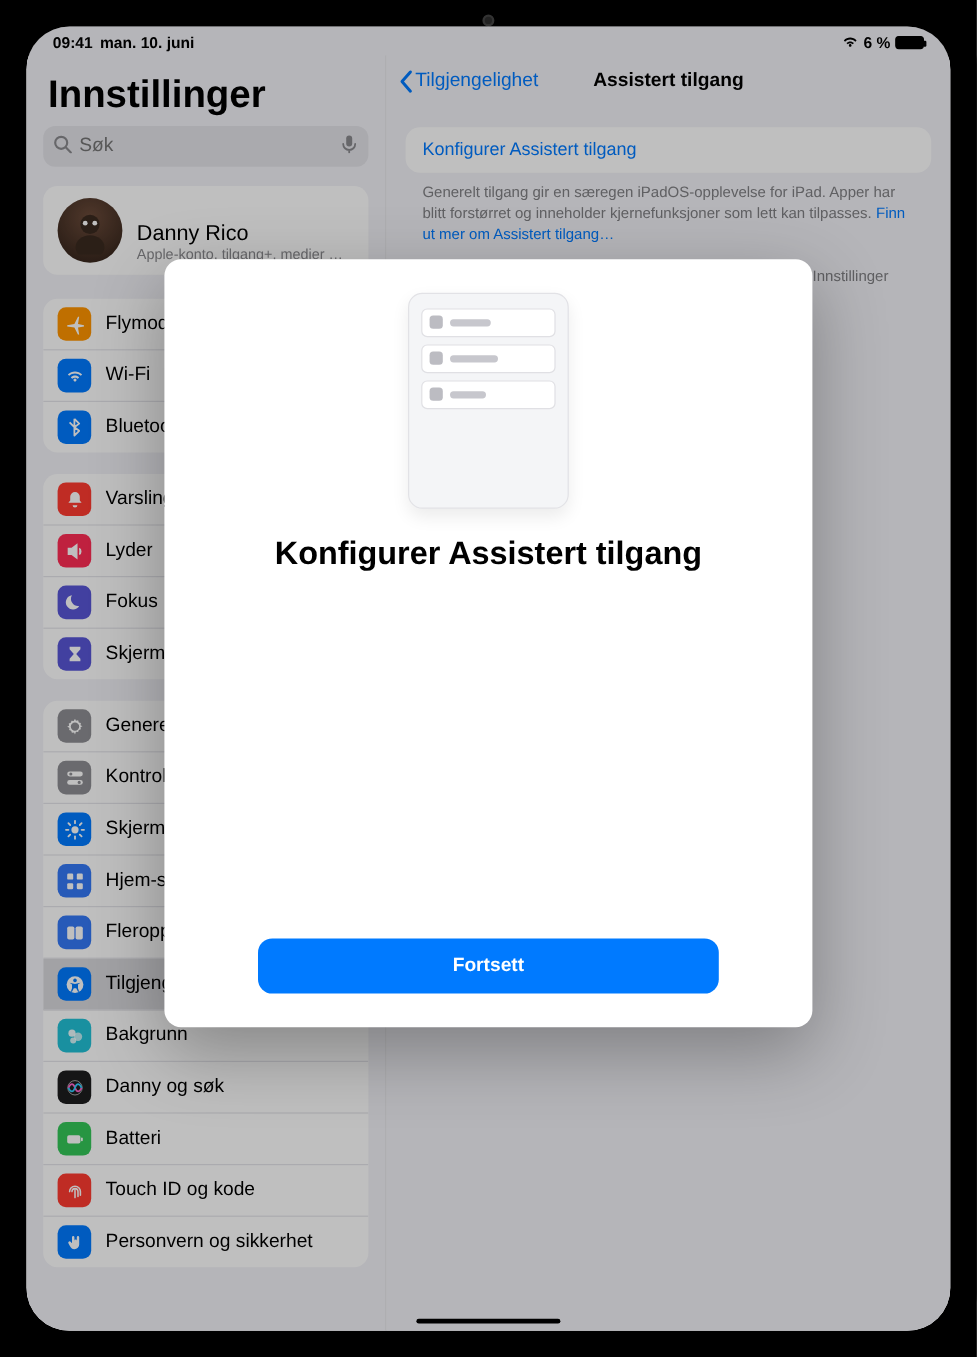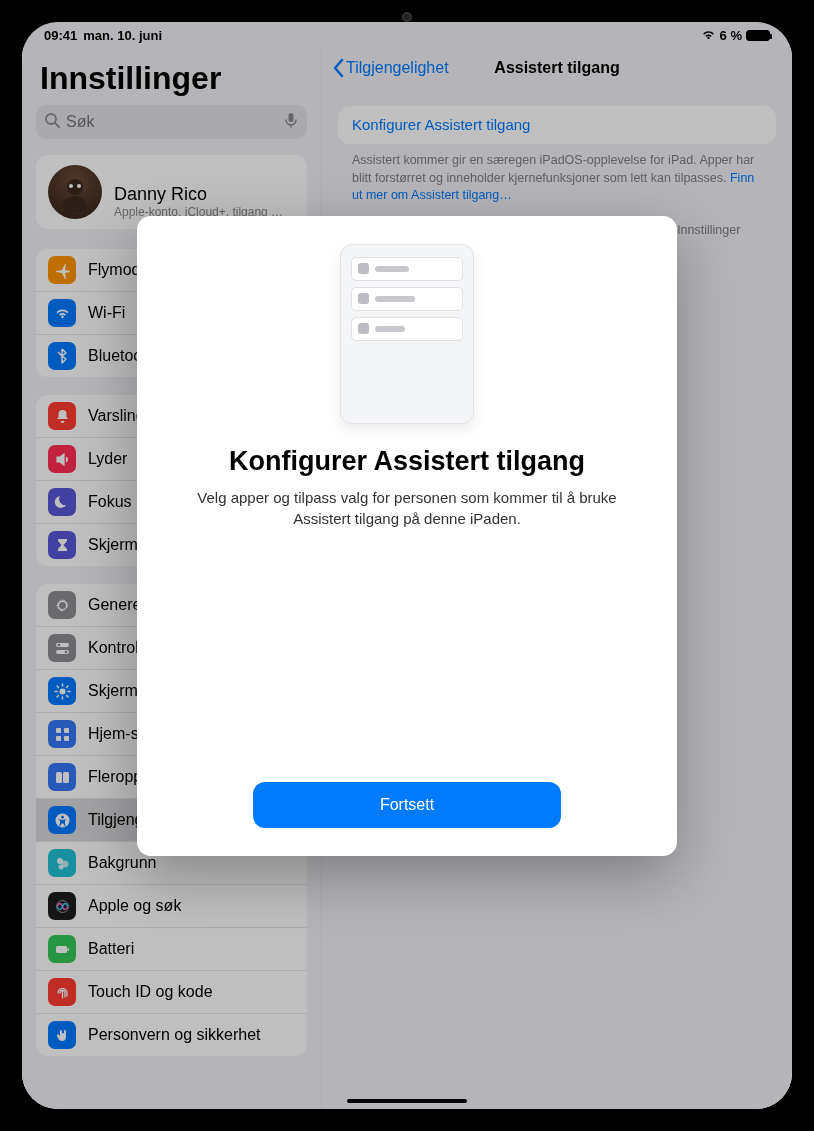--- a/index.html
+++ b/index.html
@@ -245,28 +245,28 @@
   }
   .modal-sub {
     font-size: 15px;
     color: #333;
     text-align: center;
     line-height: 1.4;
     max-width: 420px;
   }
   .modal-spacer { flex:1; }
   .continue-btn {
-    width: 308px;
+    width: 384px;
     height: 46px;
     background: #007aff;
     color: #fff;
     border: none;
     border-radius: 12px;
     font-size: 16px;
-    font-weight: 400;
+    font-weight: 700;
     display:flex; align-items:center; justify-content:center;
   }
   
   .home-indicator {
     position: absolute;
     bottom: 6px;
     left: 50%;
     transform: translateX(-50%);
     width: 120px;
     height: 4px;
@@ -322,21 +322,21 @@
           <div class="avatar">
             <svg viewBox="0 0 40 40">
                 <circle cx="20" cy="15" r="8" fill="#3a2a1f"></circle>
                 <ellipse cx="20" cy="34" rx="12" ry="10" fill="#3a2a1f"></ellipse>
                 <circle cx="16" cy="14" r="2" fill="#fff"></circle>
                 <circle cx="24" cy="14" r="2" fill="#fff"></circle>
               </svg>
           </div>
           <div class="profile-text">
             <div class="name">Danny Rico</div>
-            <div class="sub">Apple-konto, iCloud+, tilgang …</div>
+            <div class="sub">Apple-konto, tilgang+, medier …</div>
           </div>
         </div>
 
         <div class="group" id="g1">
             <div class="row">
               <div class="icon-sq" style="background: rgb(255, 149, 0);">
                 <svg viewBox="0 0 17 17">
                   <path d="M2 9l6-1 3-6h1l-1 6 5 1v1l-5 1 1 6h-1l-3-6-6-1z" fill="#fff"></path>
                 </svg>
               </div>
@@ -472,21 +472,21 @@
               <div class="label">Bakgrunn</div>
             </div>
             <div class="row">
               <div class="icon-sq" style="background: rgb(28, 28, 30);">
                 <svg viewBox="0 0 17 17">
                   <circle cx="8.5" cy="8.5" r="6" fill="none" stroke="#fff" stroke-width="0.5"></circle>
                   <path d="M3 8.5c2-4 4-4 5.5 0s3.5 4 5.5 0" stroke="#ff66cc" stroke-width="1.5" fill="none"></path>
                   <path d="M3 8.5c2 4 4 4 5.5 0s3.5-4 5.5 0" stroke="#33ccff" stroke-width="1.5" fill="none"></path>
                 </svg>
               </div>
-              <div class="label">Apple og søk</div>
+              <div class="label">Danny og søk</div>
             </div>
             <div class="row">
               <div class="icon-sq" style="background: rgb(52, 199, 89);">
                 <svg viewBox="0 0 17 17">
                   <rect x="2" y="5" width="11" height="7" rx="1.5" fill="#fff"></rect>
                   <rect x="13.5" y="7" width="1.5" height="3" rx="0.7" fill="#fff"></rect>
                 </svg>
               </div>
               <div class="label">Batteri</div>
             </div>
@@ -517,21 +517,21 @@
               </svg>
             <span>Tilgjengelighet</span>
           </div>
           <div class="nav-title">Assistert tilgang</div>
         </div>
         <div class="detail-body">
           <div class="config-card">
             <span class="config-link">Konfigurer Assistert tilgang</span>
           </div>
           <div class="detail-desc">
-            <span>Assistert kommer gir en særegen iPadOS-opplevelse for iPad. Apper har blitt forstørret og inneholder kjernefunksjoner som lett kan tilpasses. </span>
+            <span>Generelt tilgang gir en særegen iPadOS-opplevelse for iPad. Apper har blitt forstørret og inneholder kjernefunksjoner som lett kan tilpasses. </span>
             <span class="link">Finn ut mer om Assistert tilgang…</span>
             <br><br>
             <span>Du kan når som helst gjøre endringer i Assistert tilgang fra Innstillinger</span>
           </div>
         </div>
       </div>
     </div>
 
     <div class="modal-dim">
       <div class="modal">
@@ -543,21 +543,20 @@
           <div class="illus-row">
               <div class="sq"></div>
               <div class="ln" style="width:40px"></div>
             </div>
           <div class="illus-row">
               <div class="sq"></div>
               <div class="ln" style="width:30px"></div>
             </div>
         </div>
         <div class="modal-title">Konfigurer Assistert tilgang</div>
-        <div class="modal-sub">Velg apper og tilpass valg for personen som kommer til å bruke Assistert tilgang på denne iPaden.</div>
         <div class="modal-spacer"></div>
         <button class="continue-btn">
           <span>Fortsett</span>
         </button>
       </div>
     </div>
 
     <div class="home-indicator"></div>
   </div>
 </div>

